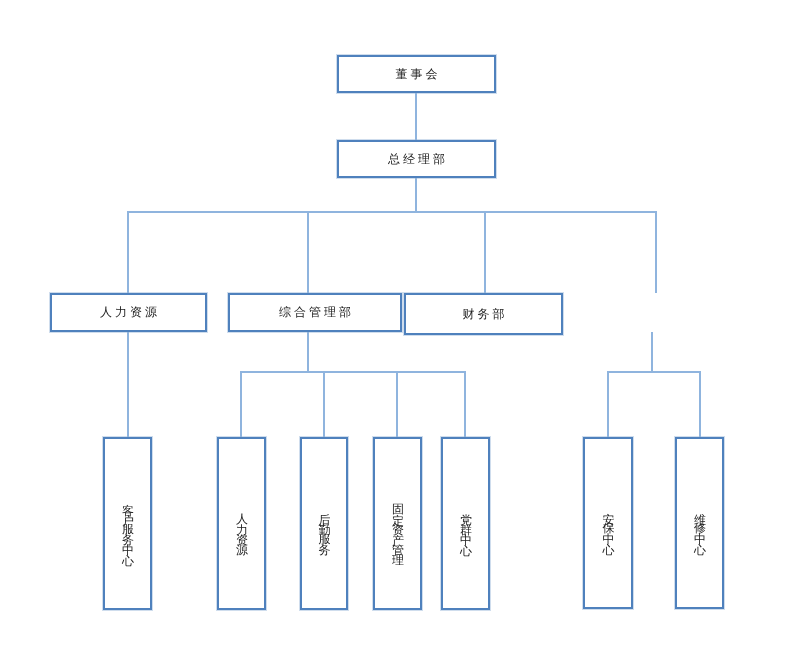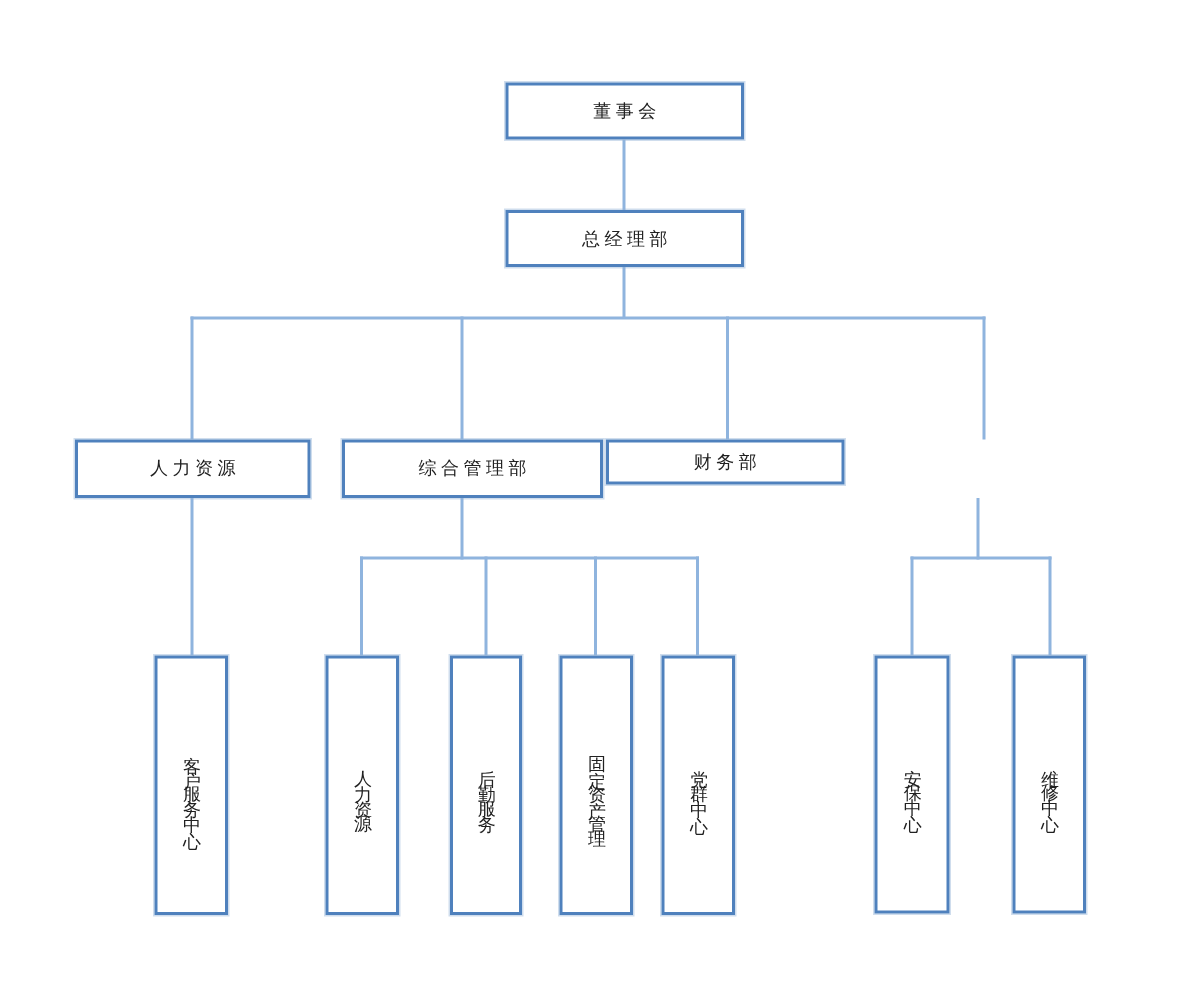--- a/index.html
+++ b/index.html
@@ -38,21 +38,21 @@
   .line {
     position: absolute;
     background: var(--connector, #8fb4de);
   }
 
   
   .n-board        { left:337px; top:55px;  width:159px; height:38px; }
   .n-gm           { left:337px; top:140px; width:159px; height:38px; }
   .n-market       { left:50px;  top:293px; width:157px; height:39px; }
   .n-admin        { left:228px; top:293px; width:174px; height:39px; }
-  .n-finance      { left:404px; top:293px; width:159px; height:30px; }
+  .n-finance      { left:404px; top:293px; width:159px; height:42px; }
   .n-safety       { left:573px; top:293px; width:158px; height:39px; }
   .n-customer     { left:103px; top:437px; width:49px;  height:173px; }
   .n-hr           { left:217px; top:437px; width:49px;  height:173px; }
   .n-logistics    { left:300px; top:437px; width:48px;  height:173px; }
   .n-assets       { left:373px; top:437px; width:49px;  height:173px; }
   .n-party        { left:441px; top:437px; width:49px;  height:173px; }
   .n-security     { left:583px; top:437px; width:50px;  height:172px; }
   .n-maintenance  { left:675px; top:437px; width:49px;  height:172px; }
 
   

